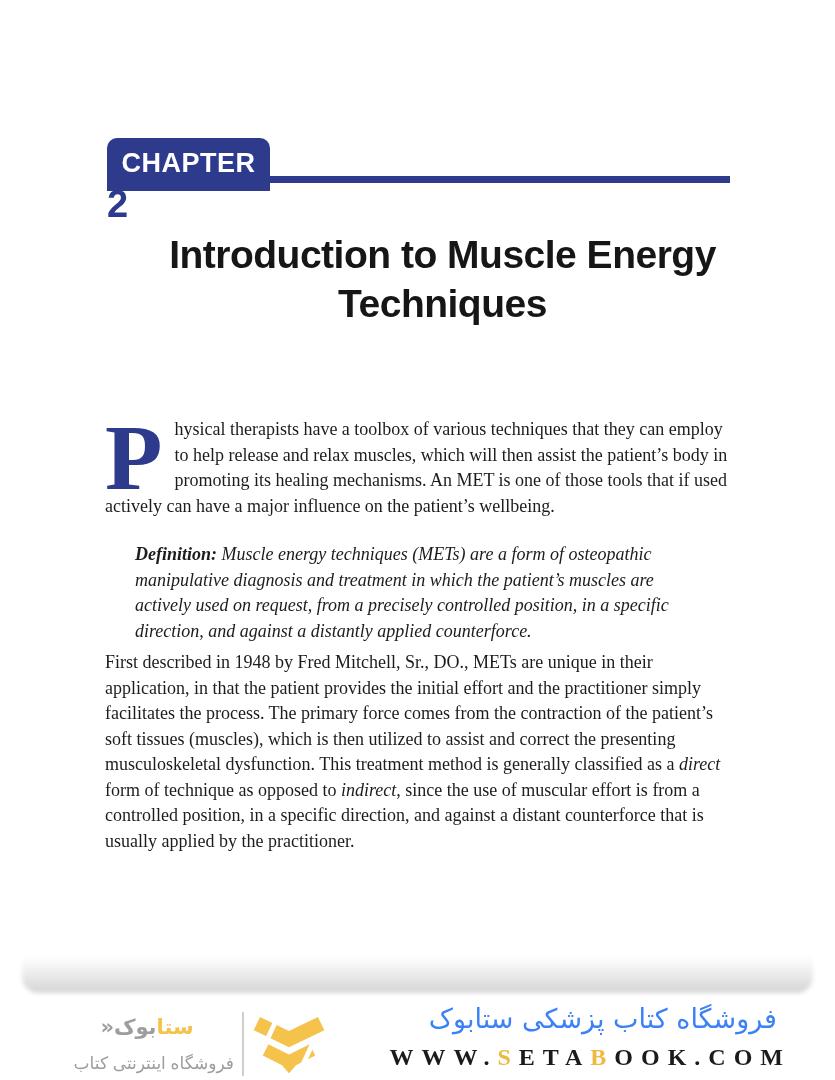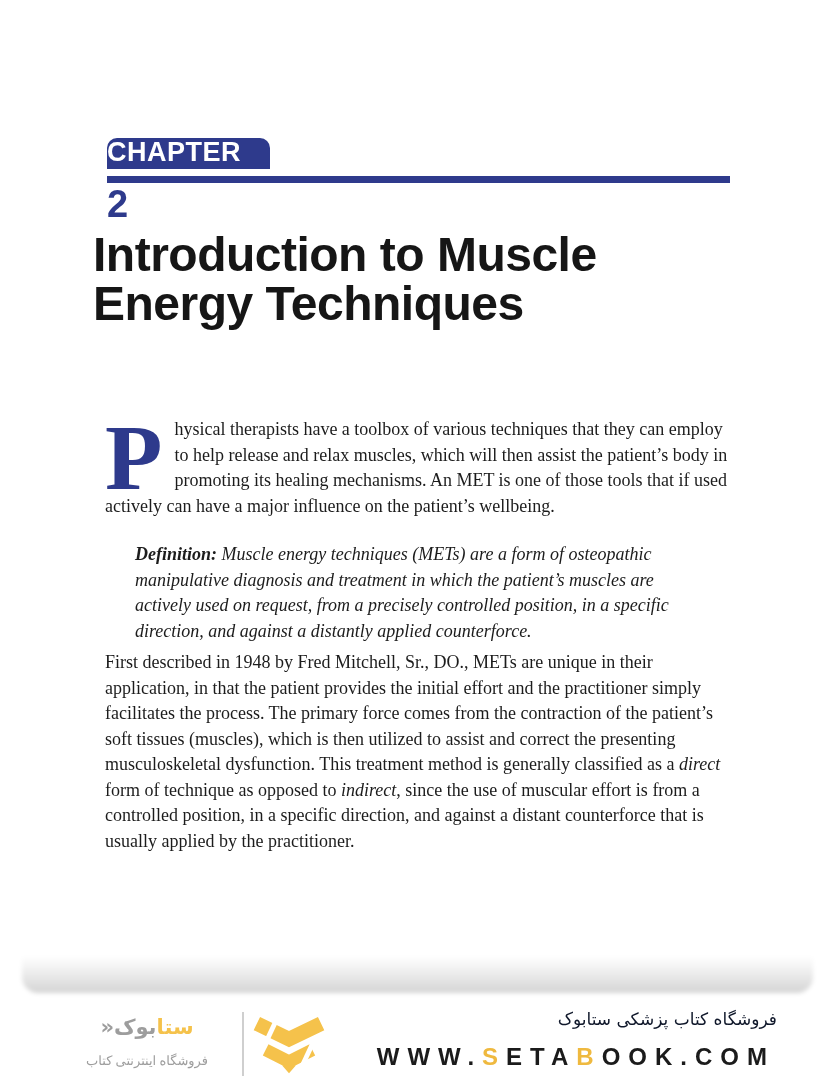--- a/index.html
+++ b/index.html
@@ -6,36 +6,36 @@
   .sheet {
     position:relative; width:835px; height:1080px; background:#ffffff;
     overflow:hidden; font-family:"Liberation Serif", serif; color:#1c1c1c;
   }
   
   .banner-rule {
     position:absolute; left:107px; top:176px; width:623px; height:7px;
     background:#2E3A8C;
   }
   .banner-box {
-    position:absolute; left:107px; top:138px; width:163px; height:31px;
+    position:absolute; left:107px; top:138px; width:163px; height:53px;
     background:#2E3A8C; border-radius:10px 10px 0 0;
-    display:flex; align-items:center; justify-content:flex-start;
+    display:flex; align-items:center; justify-content:center;
     color:#ffffff; font-family:"Liberation Sans", sans-serif;
     font-weight:bold; font-size:27px; letter-spacing:0.5px;
     padding-bottom:2px; box-sizing:border-box;
   }
   .chapter-number {
     position:absolute; left:107px; top:184px;
     font-family:"Liberation Sans", sans-serif; font-weight:bold;
     font-size:38px; color:#2E3A8C; line-height:1.1;
   }
   .chapter-title {
-    position:absolute; left:93px; top:230px; width:645px;
+    position:absolute; left:120px; top:230px; width:645px;
     font-family:"Liberation Sans", sans-serif; font-weight:bold;
-    font-size:48px; line-height:49px; color:#161616; letter-spacing:-0.5px;
+    font-size:39px; line-height:49px; color:#161616; letter-spacing:-0.5px;text-align:center;
   }
   
   .body-block {
     position:absolute; left:105px; top:417px; width:628px;
     font-size:18px; line-height:25.5px;
   }
   .dropcap {
     float:left; font-family:"Liberation Serif", serif; font-weight:bold;
     font-size:94px; line-height:72px; color:#2E3A8C;
     margin:4px 12px 0 0;
@@ -53,38 +53,38 @@
   }
   
   .logo-wordmark {
     position:absolute; left:60px; top:1004px; width:174px;
     direction:rtl; text-align:center;
     font-family:"DejaVu Sans", sans-serif; font-weight:bold;
     font-size:21px; line-height:46px;
   }
   .logo-tagline {
     position:absolute; left:60px; top:1053px; width:174px;
-    direction:rtl; text-align:center;
-    font-family:Liberation Serif, serif; font-size:13px; color:#9D9D9D;
+    direction:rtl; 
+    font-family:Liberation Sans, sans-serif; font-size:17px; color:#9D9D9D;
   }
   .logo-divider {
     position:absolute; left:242px; top:1012px; width:2px; height:64px;
     background:#cfcfcf;
   }
   .logo-emblem {
     position:absolute; left:252px; top:1013px; width:74px; height:64px;
   }
   .store-name {
     position:absolute; right:58px; top:1002px;
     direction:rtl; font-family:"DejaVu Sans", sans-serif;
-    font-size:17px; color:#0f172a; line-height:34px;
+    font-size:27px; color:#3b82f6; line-height:34px;
   }
   .website {
-    position:absolute; right:60px; top:1041px;
-    font-family:Liberation Sans, sans-serif; font-weight:bold;
+    position:absolute; right:44px; top:1041px;
+    font-family:Liberation Serif, serif; font-weight:bold;
     font-size:24px; letter-spacing:8px; color:#1b1b1b; line-height:32px;
     white-space:nowrap;
   }
 </style>
 </head>
 <body>
 
 <div class="sheet">
 
   <div class="banner-rule"></div>

